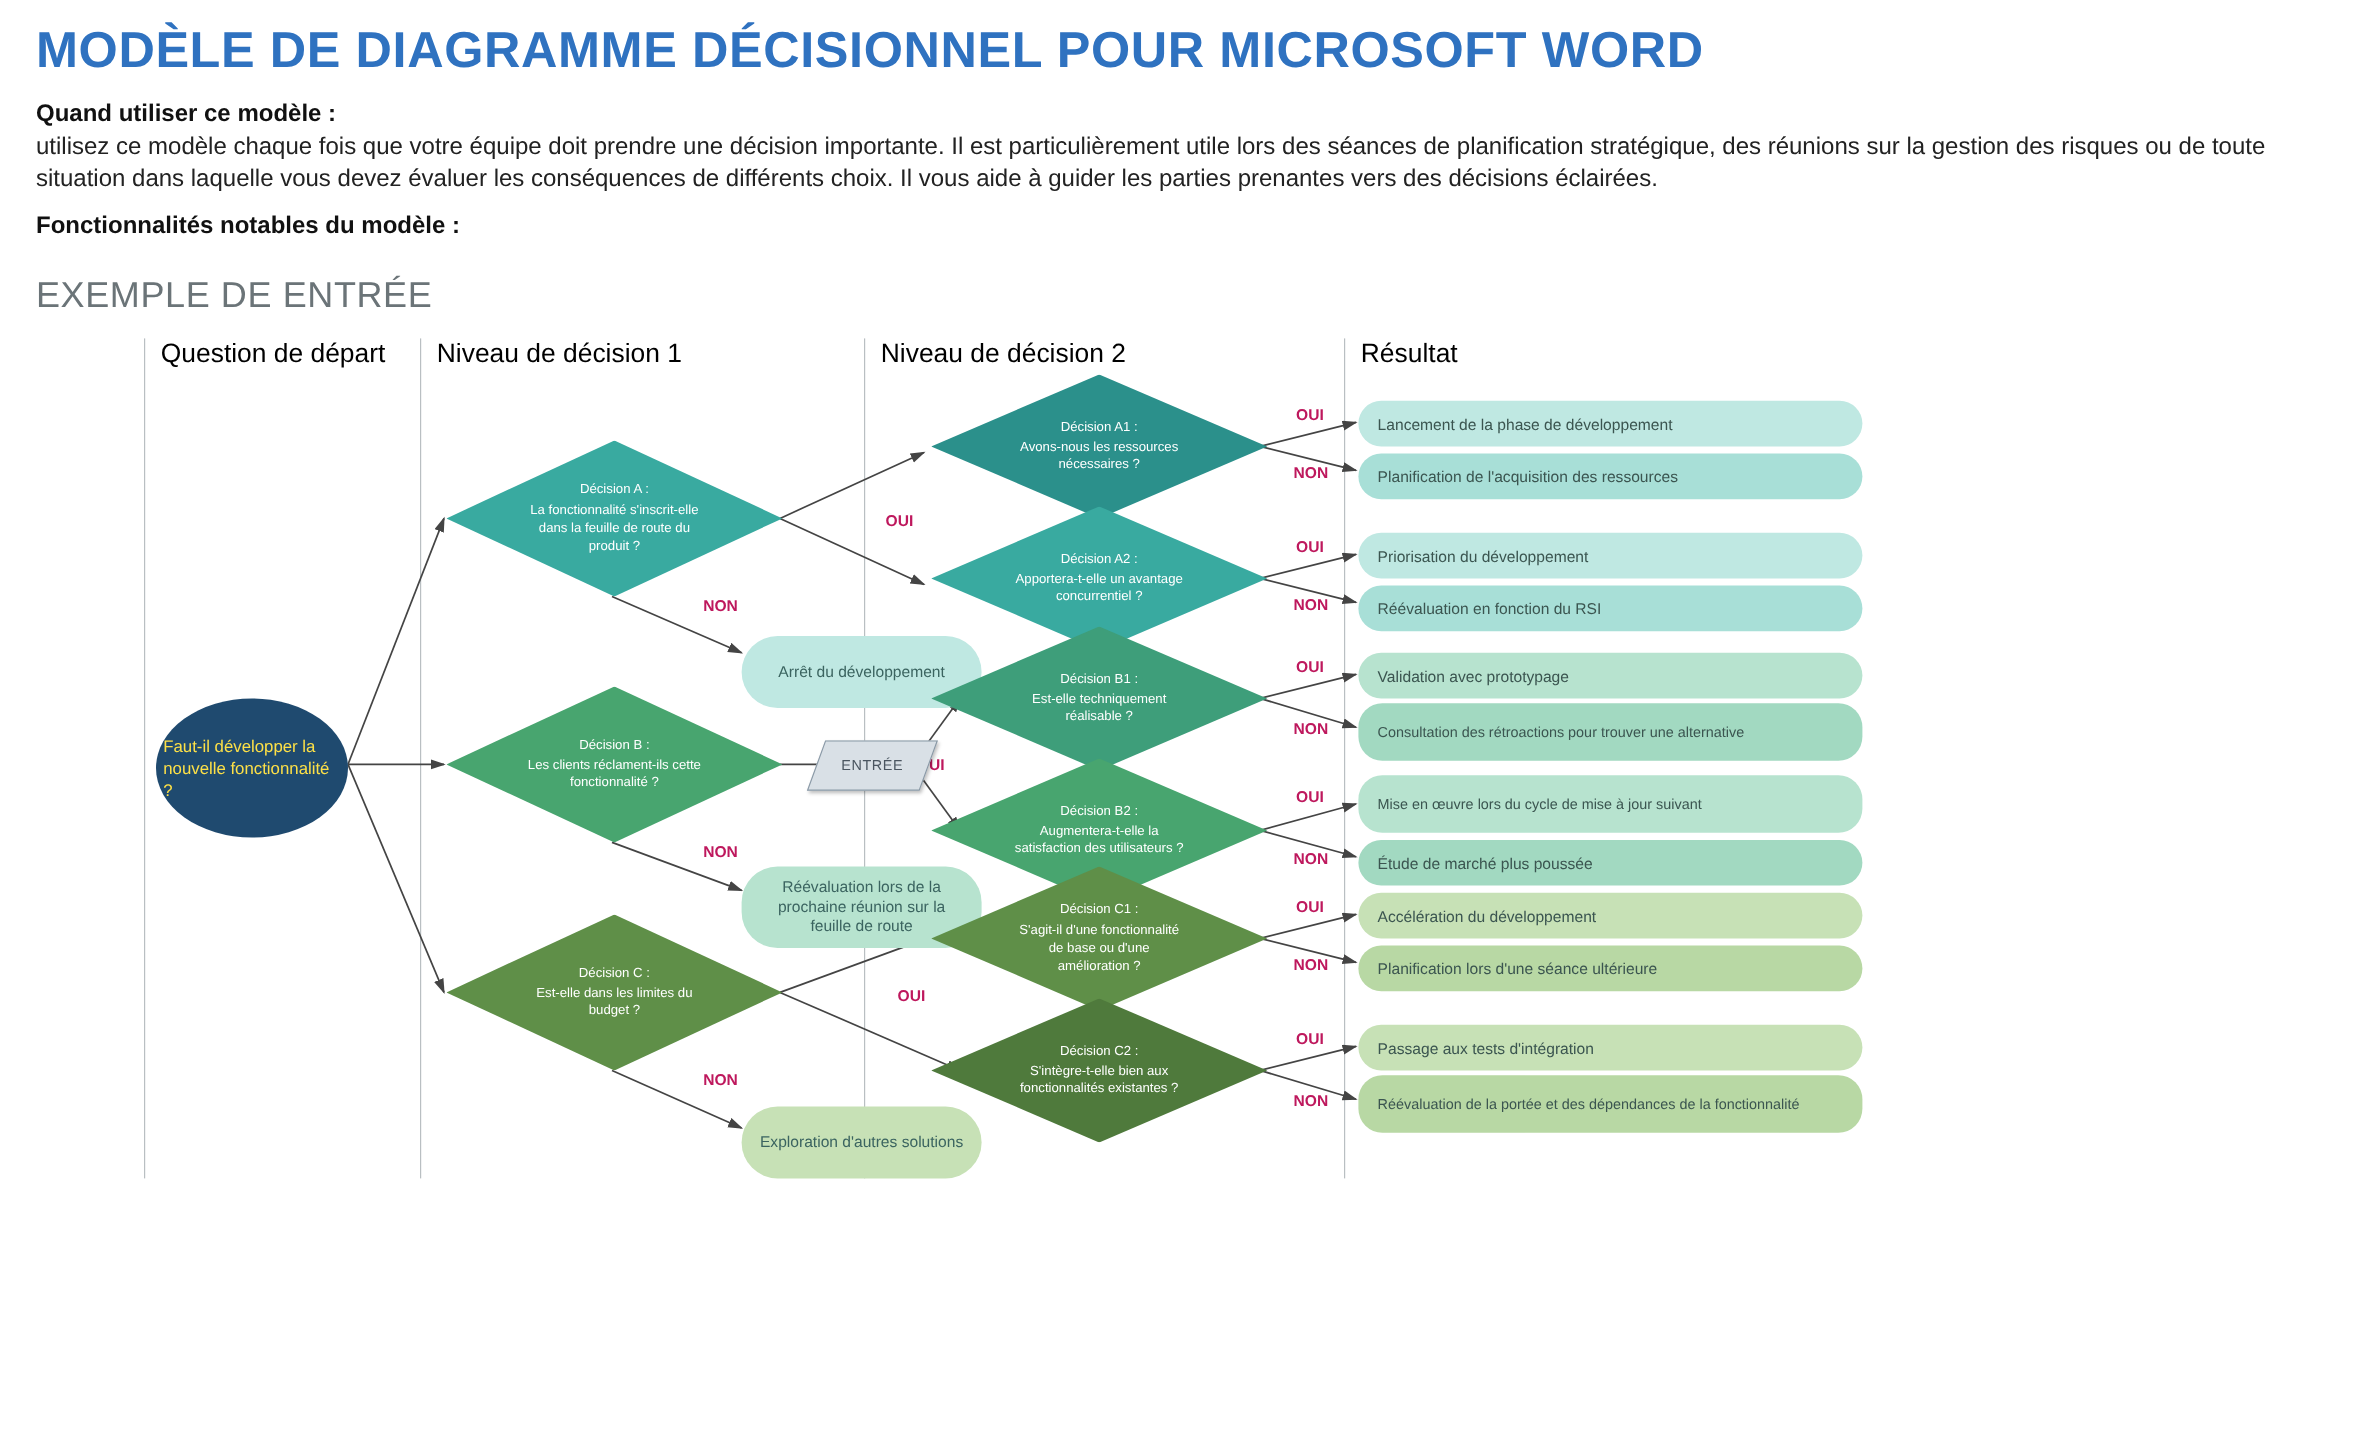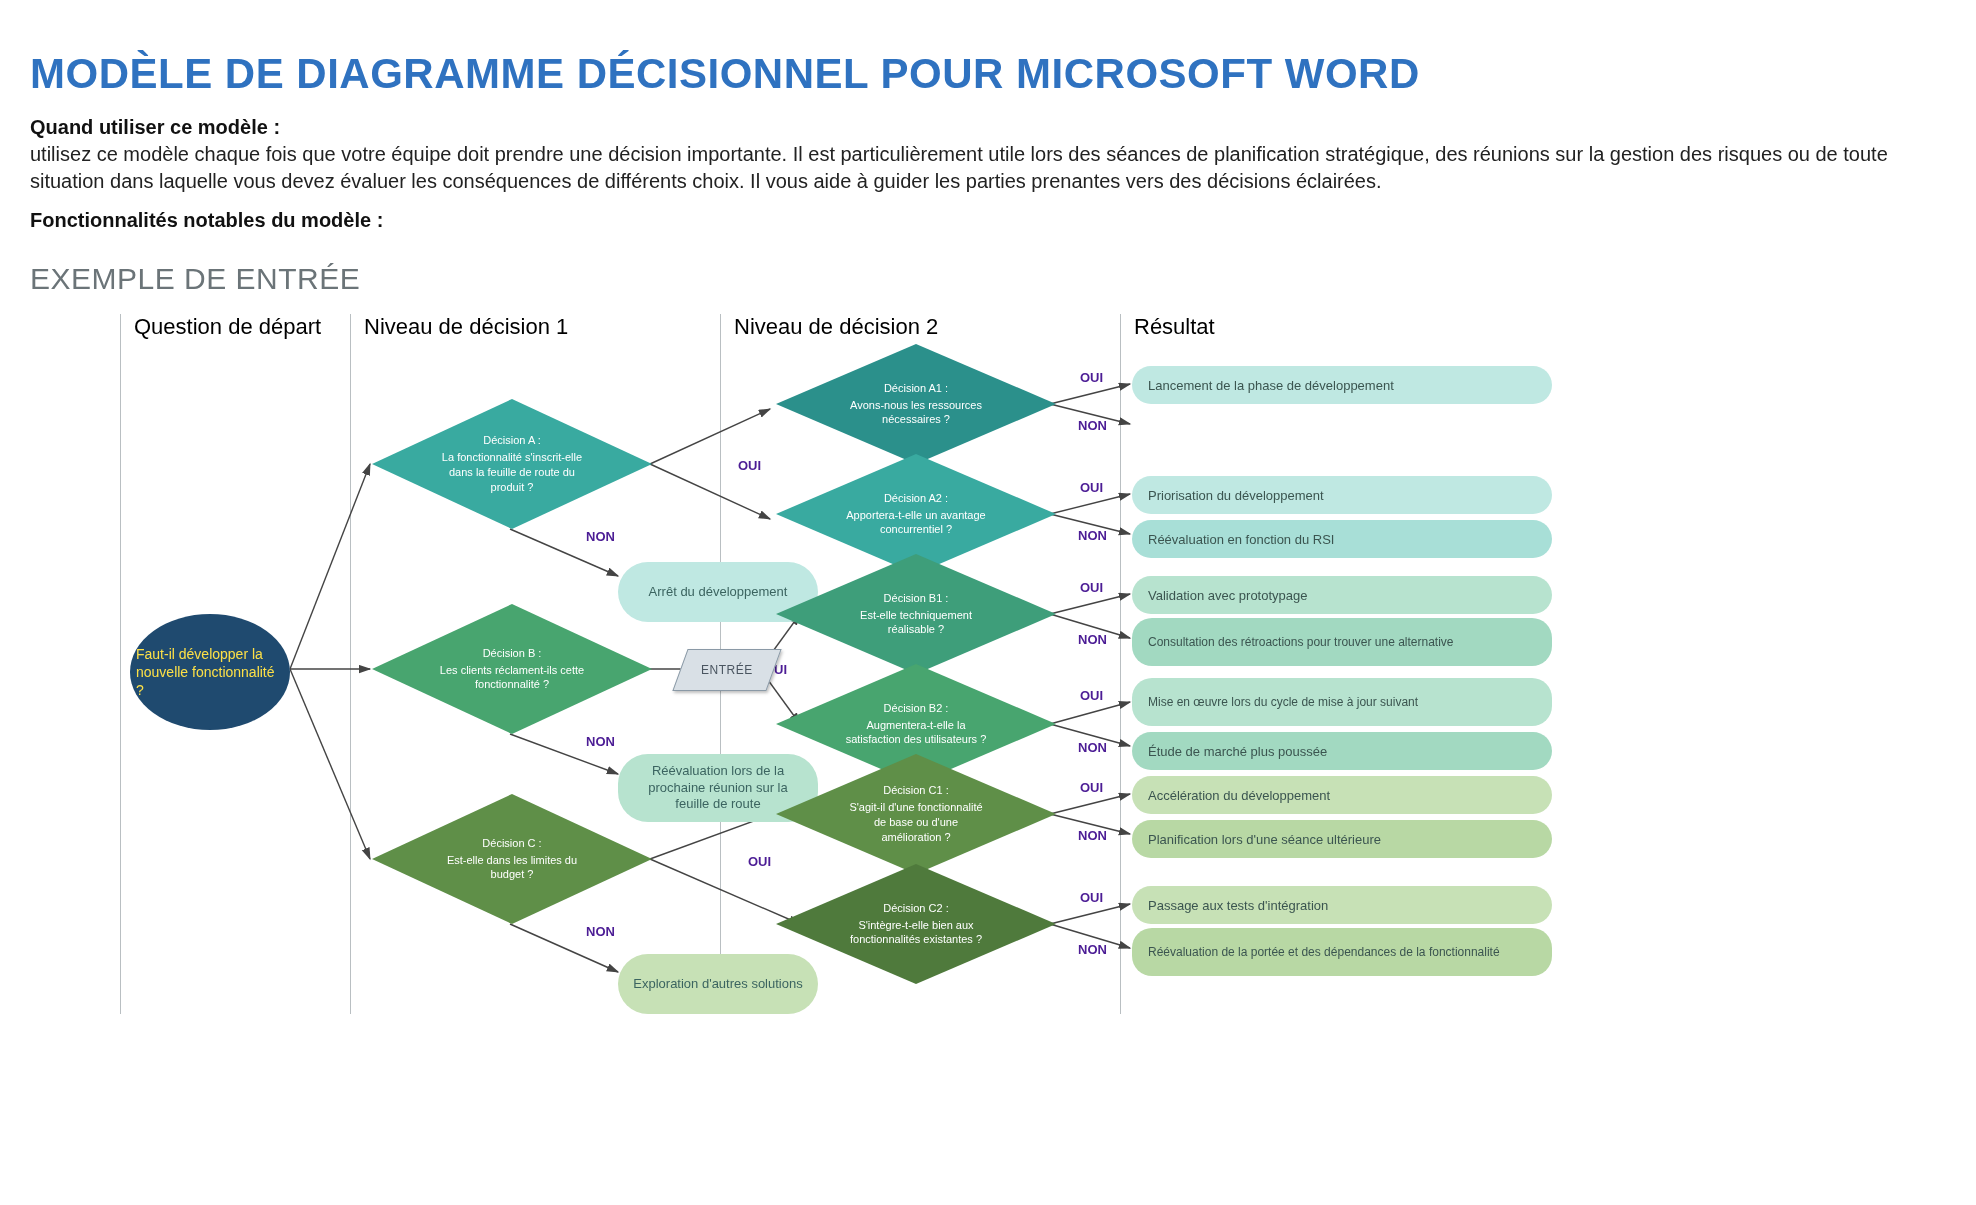--- a/index.html
+++ b/index.html
@@ -6,21 +6,20 @@
     margin: 0;
     padding: 0;
     font-family: "Century Gothic", "CenturyGothic", "AppleGothic", Futura, sans-serif;
     background: #fff;
     color: #222;
   }
   .page {
     width: 1976px;
     padding: 18px 30px 40px 30px;
     box-sizing: border-box;
-    margin-top: 32px;
   }
   h1.main-title {
     font-size: 42px;
     font-weight: 700;
     color: #2f72c0;
     letter-spacing: 0.5px;
     margin: 0 0 18px 0;
   }
   .section-label {
     font-weight: 700;
@@ -130,21 +129,21 @@
   }
   .result.two-line {
     height: 48px; line-height: 1.2; font-size: 12px;
     display: flex; align-items: center;
   }
   
   .lbl {
     position: absolute;
     font-size: 13px;
     font-weight: 700;
-    color: #4c1d95;
+    color: #be185d;
   }
   
   .entry-node {
     position: absolute;
     width: 92px; height: 40px;
     background: #d9e0e6;
     border: 1px solid #8a99a6;
     transform: skewX(-20deg);
     display: flex; align-items: center; justify-content: center;
     box-shadow: 2px 2px 3px rgba(0,0,0,0.25);
@@ -317,20 +316,23 @@
     <div class="lbl" style="left:960px; top:374px">OUI</div>
     <div class="lbl" style="left:958px; top:426px">NON</div>
     <div class="lbl" style="left:960px; top:466px">OUI</div>
     <div class="lbl" style="left:958px; top:514px">NON</div>
     <div class="lbl" style="left:960px; top:576px">OUI</div>
     <div class="lbl" style="left:958px; top:628px">NON</div>
 
     <div class="result" style="left:1012px; top:52px; width:420px; background:#bfe8e2">
         <span>Lancement de la phase de développement</span>
       </div>
+    <div class="result" style="left:1012px; top:96px; width:420px; background:#a8dfd7">
+        <span>Planification de l'acquisition des ressources</span>
+      </div>
     <div class="result" style="left:1012px; top:162px; width:420px; background:#bfe8e2">
         <span>Priorisation du développement</span>
       </div>
     <div class="result" style="left:1012px; top:206px; width:420px; background:#a8dfd7">
         <span>Réévaluation en fonction du RSI</span>
       </div>
     <div class="result" style="left:1012px; top:262px; width:420px; background:#b7e3cf">
         <span>Validation avec prototypage</span>
       </div>
     <div class="result two-line" style="left:1012px; top:304px; width:420px; background:#a2d9c1">

